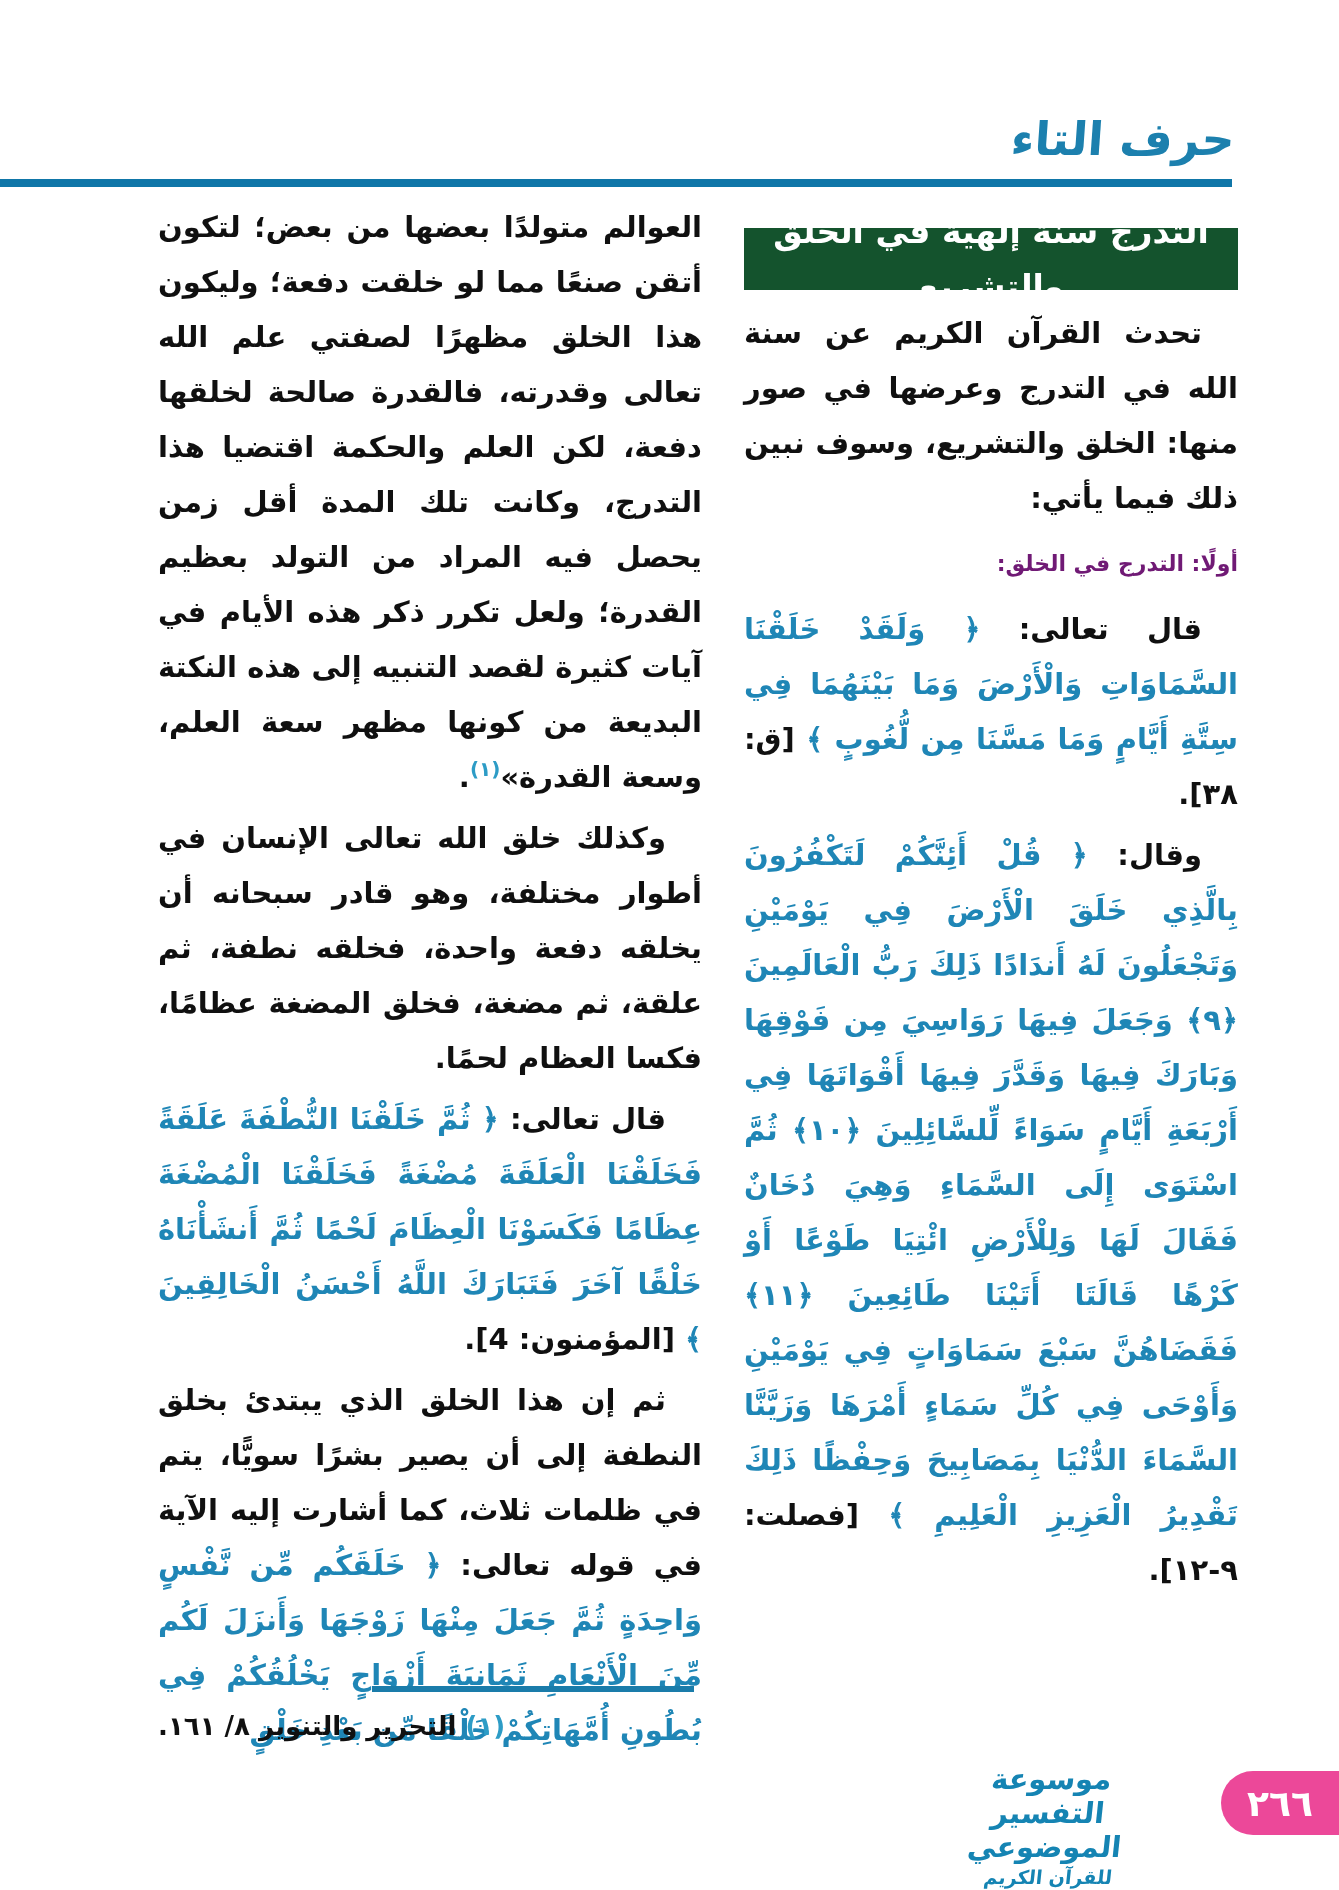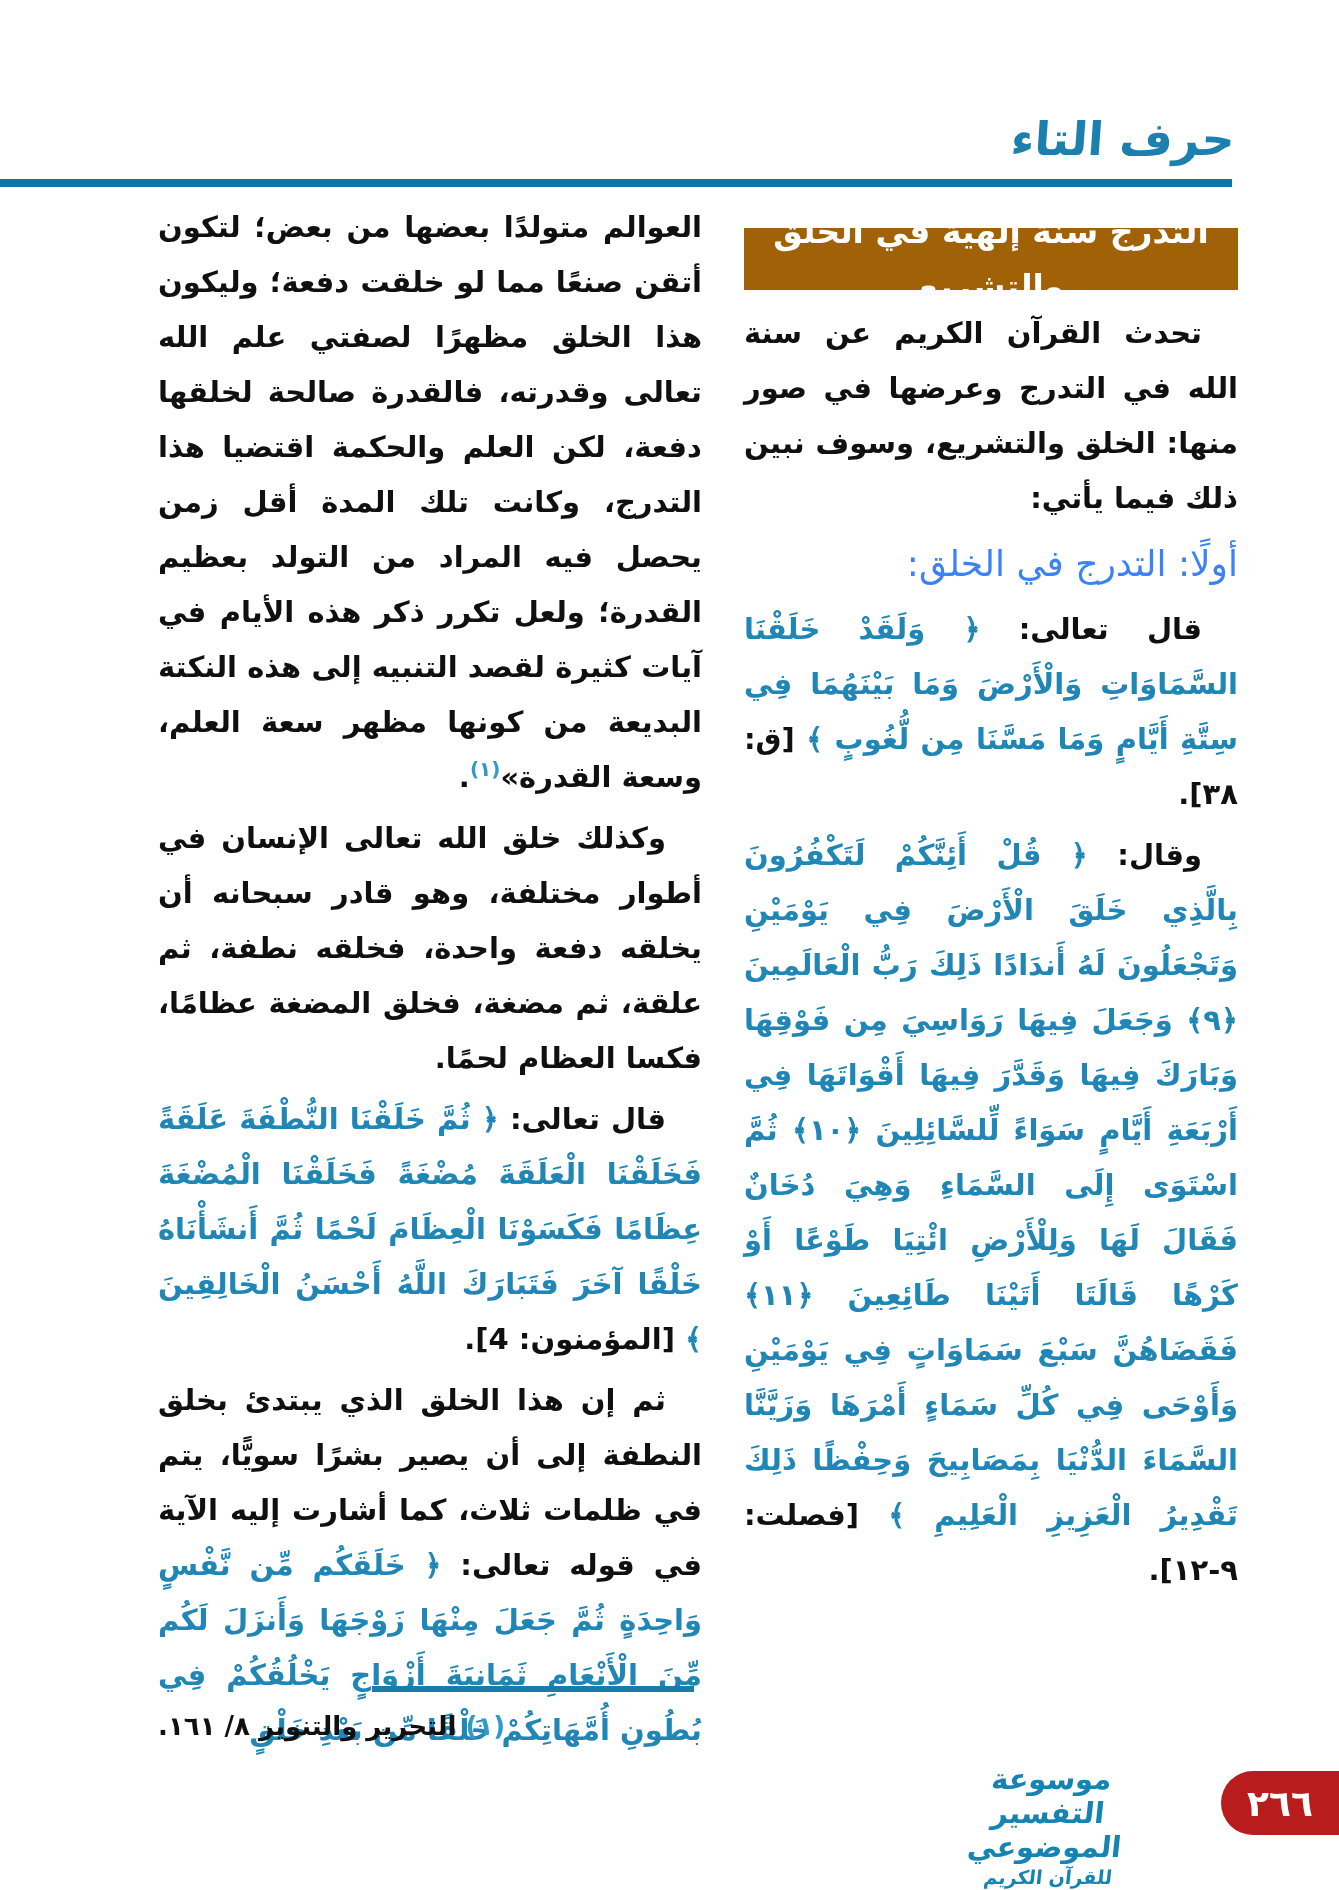--- a/index.html
+++ b/index.html
@@ -32,26 +32,26 @@
     margin:0 0 6px 0;
   }
   .indent{text-indent:36px;}
   .quran{color:#1f86b6;}
   .ref{color:#101010;}
   .fn-marker-sup{
     color:#2d9cc6;font-size:20px;vertical-align:super;line-height:0;
     font-weight:bold;
   }
   .subheading{
-    font-size:36px;line-height:64px;font-weight:normal;color:#3b82f6;
+    font-size:22px;line-height:64px;font-weight:bold;color:#701a75;
     margin:6px 0 6px 0;
   }
   
   .title-box{
-    background:#a16207;color:#ffffff;
+    background:#14532d;color:#ffffff;
     height:62px;margin:0 0 16px 0;
     display:flex;align-items:center;justify-content:center;
     font-size:33px;font-weight:bold;
     text-align:center;text-indent:0;
   }
   
   .footnote{
     position:absolute;top:1686px;left:158px;width:544px;
   }
   .fn-rule{
@@ -73,21 +73,21 @@
     font-size:29px;font-weight:bold;line-height:34px;
     transform:skewX(-6deg);
   }
   .logo-line2{
     font-size:19px;font-weight:bold;line-height:26px;
     transform:skewX(-6deg);
   }
   .page-badge{
     position:absolute;top:1771px;right:0;
     width:118px;height:64px;
-    background:#b91c1c;color:#ffffff;
+    background:#ec4899;color:#ffffff;
     border-radius:40px 0 0 40px;
     display:flex;align-items:center;justify-content:center;
     font-size:36px;font-weight:bold;text-align:center;
   }
 </style>
 </head>
 <body>
 
 <div class="page">
 

